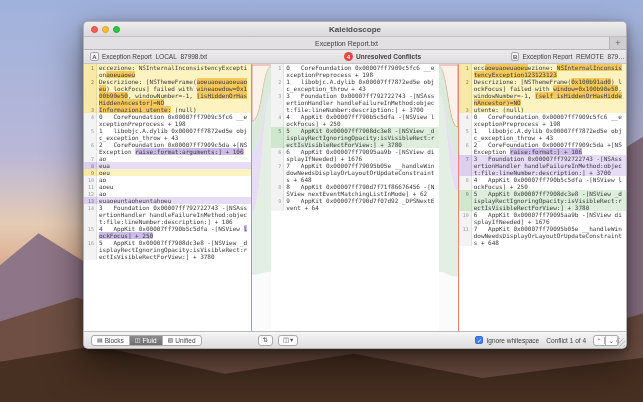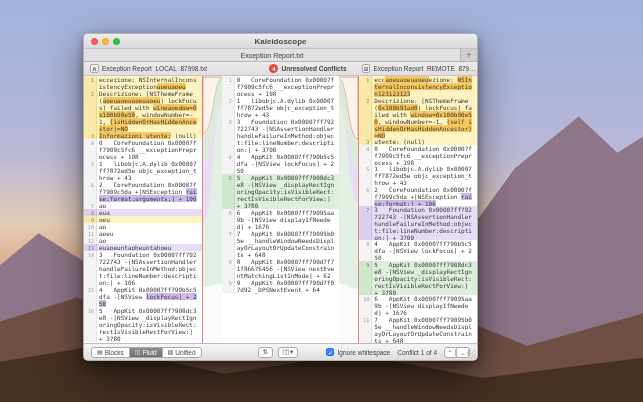--- a/index.html
+++ b/index.html
@@ -8,21 +8,21 @@
 
   
   .screen { position:relative; width:643px; height:402px; overflow:hidden;
     background:linear-gradient(180deg,#9fb2dc 0%,#b9b7d8 38%,#e5cbb4 56%,#dfb69b 63%,#c99a82 70%); }
   .mtn { position:absolute; left:0; right:0; top:0; bottom:0; }
   .mtn1 { background:#8e7587; clip-path:polygon(0 66%,6% 58%,14% 66%,22% 57%,30% 66%,40% 60%,52% 68%,62% 57%,70% 64%,80% 42%,90% 29%,96% 38%,100% 34%,100% 100%,0 100%); }
   .mtn2 { background:#6f4f43; clip-path:polygon(0 80%,12% 74%,25% 82%,38% 75%,55% 84%,68% 77%,82% 86%,100% 78%,100% 100%,0 100%); }
   .mtn3 { background:#472f21; clip-path:polygon(0 90%,15% 86%,35% 93%,55% 88%,75% 94%,100% 89%,100% 100%,0 100%); }
 
   
-  .window { position:absolute; left:83px; top:33px; width:395px; height:328px;
+  .window { position:absolute; left:83px; top:21px; width:544px; height:328px;
     border-radius:5px; overflow:hidden; background:#ececec;
     box-shadow:0 16px 38px rgba(0,0,0,.5), 0 3px 9px rgba(0,0,0,.35);
     display:flex; flex-direction:column; border:1px solid rgba(0,0,0,.25); }
 
   .titlebar { height:15px; flex:none; background:linear-gradient(#eeedee,#dad8da);
     border-bottom:1px solid #c2c0c2; position:relative; display:flex; align-items:center; justify-content:center; }
   .title-text { font-size:8px; color:#4c4c4c; font-weight:bold; }
   .lights { position:absolute; left:7px; top:4px; display:flex; gap:4px; }
   .light { width:7px; height:7px; border-radius:50%; }
   .light.red { background:#ff5f57; border:0.5px solid #e0443e; }

